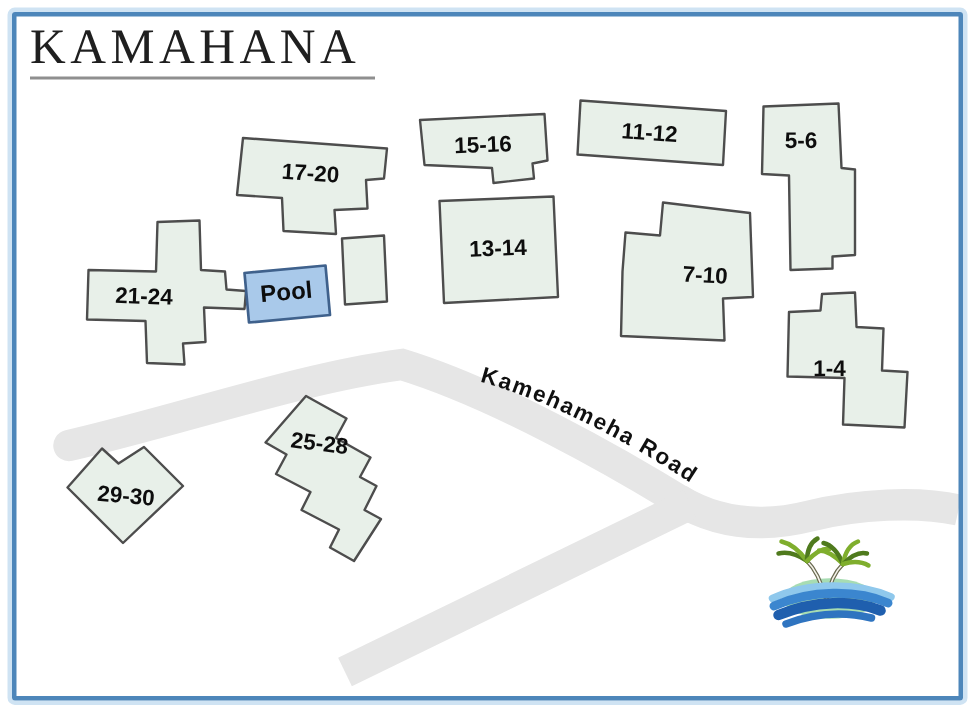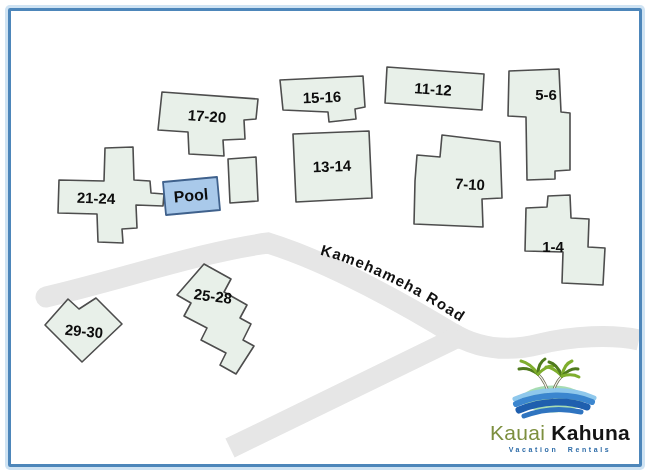--- a/index.html
+++ b/index.html
@@ -97,35 +97,28 @@
       <g fill="none" stroke-linecap="round">
         <path d="M 515,399 C 538,388 572,388 594,398" stroke="#8fc8ec" stroke-width="5"></path>
         <path d="M 516,404 C 540,393 572,393 592,402" stroke="#3b86cf" stroke-width="6"></path>
         <path d="M 519,410 C 543,400 569,400 587,407" stroke="#1f5fae" stroke-width="7"></path>
         <path d="M 524,416 C 545,408 564,408 581,412" stroke="#2f74c0" stroke-width="5"></path>
       </g>
     </g>
   </svg>
 
   <div class="frame"></div>
+  <div class="title">KAMAHANA</div>
 
   <div class="bl" style="left:207px;top:116px;transform:translate(-50%,-50%) rotate(4deg);">17-20</div>
   <div class="bl" style="left:322px;top:97px;transform:translate(-50%,-50%) rotate(-2deg);">15-16</div>
   <div class="bl" style="left:332px;top:166px;transform:translate(-50%,-50%) rotate(-2deg);">13-14</div>
   <div class="bl" style="left:433px;top:89px;transform:translate(-50%,-50%) rotate(4deg);">11-12</div>
-  <div class="bl" style="left:546px;top:94px;transform:translate(-50%,-50%);">5-6</div>
+  <div class="bl" style="left:534px;top:94px;transform:translate(-50%,-50%);">5-6</div>
   <div class="bl" style="left:470px;top:184px;transform:translate(-50%,-50%) rotate(3deg);">7-10</div>
   <div class="bl" style="left:553px;top:230px;transform:translate(-50%,-50%);margin-top:16px;">1-4</div>
   <div class="bl" style="left:96px;top:198px;transform:translate(-50%,-50%) rotate(2deg);">21-24</div>
   <div class="bl" style="left:213px;top:296px;transform:translate(-50%,-50%) rotate(7deg);">25-28</div>
   <div class="bl" style="left:84px;top:331px;transform:translate(-50%,-50%) rotate(5deg);">29-30</div>
   <div class="bl pool-label" style="left:191px;top:196px;transform:translate(-50%,-50%) rotate(-5deg);">Pool</div>
 
-  <div class="logo-text">
-    <div class="logo-name">
-      <span class="first">Kauai</span>
-      <span> </span>
-      <span class="second">Kahuna</span>
-    </div>
-    <div class="logo-tagline">Vacation Rentals</div>
-  </div>
 
 </div>
 
 </body></html>

